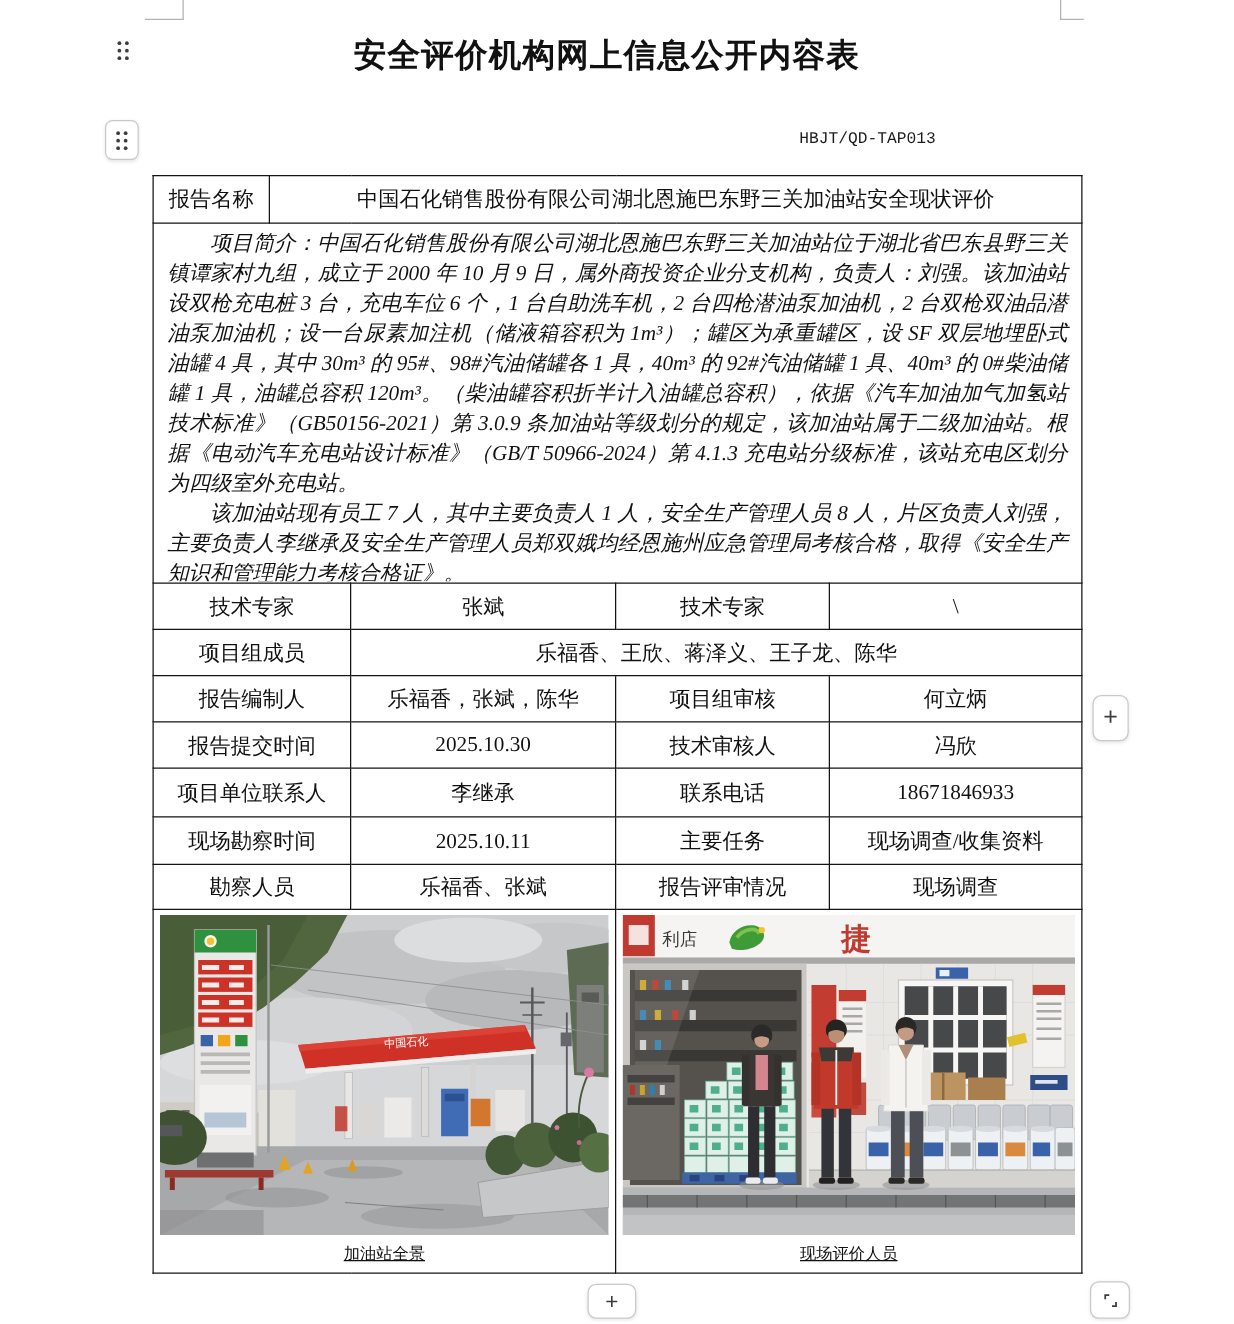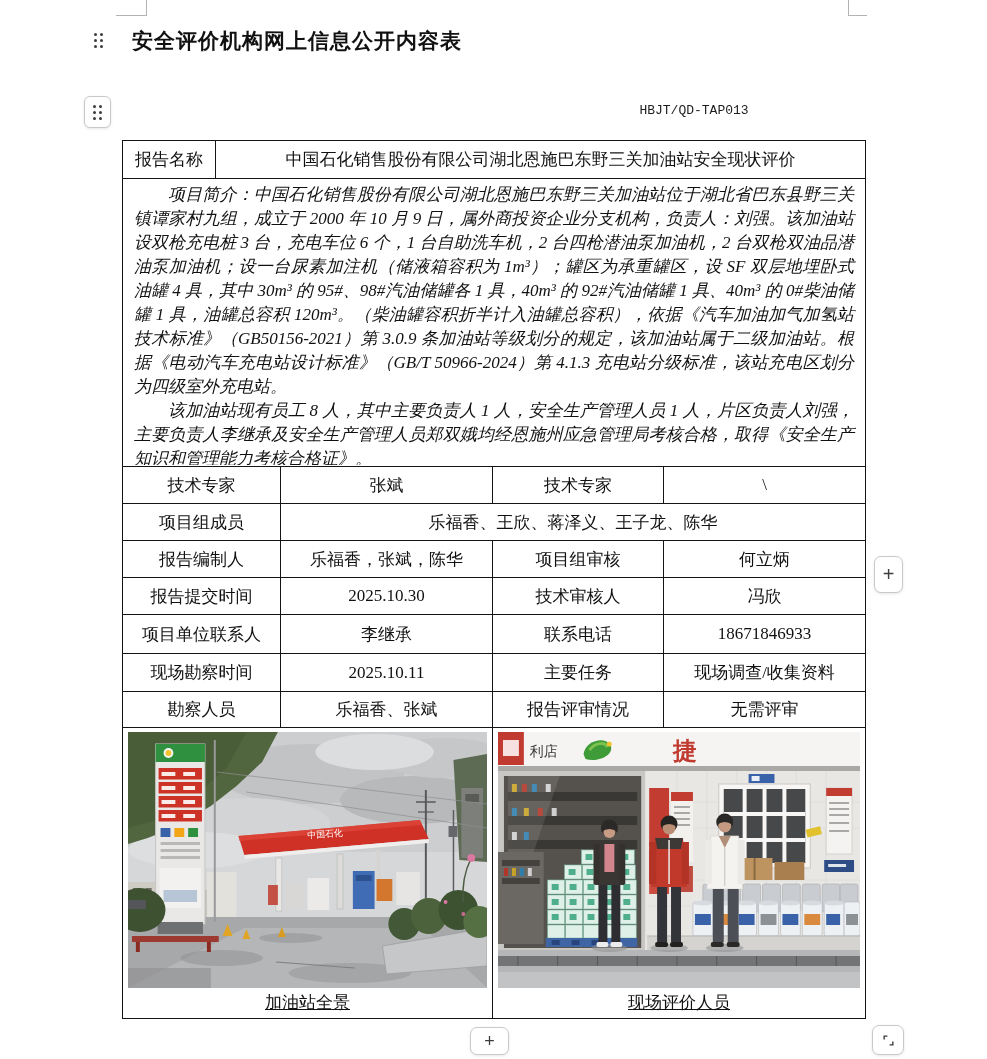--- a/index.html
+++ b/index.html
@@ -7,22 +7,22 @@
     width:987px;height:1059px;position:relative;background:#ffffff;
     font-family:"Liberation Serif","DejaVu Serif",serif;color:#111;
     overflow:hidden;
   }
   
   .corner-tl{position:absolute;left:116px;top:0;width:30px;height:15px;
     border-right:1px solid #b3b3b3;border-bottom:1px solid #b3b3b3;}
   .corner-tr{position:absolute;left:848px;top:0;width:18px;height:15px;
     border-left:1px solid #b3b3b3;border-bottom:1px solid #b3b3b3;}
   
-  .page-title{position:absolute;left:132px;top:27px;width:743px;
-    font-size:21px;font-weight:bold;letter-spacing:1px;}
+  .page-title{position:absolute;left:114px;top:27px;width:743px;text-align:center;
+    font-size:26px;font-weight:bold;letter-spacing:1px;}
   .doc-code{position:absolute;left:560px;top:103px;width:268px;text-align:center;
     font-family:"Liberation Mono","DejaVu Sans Mono",monospace;font-size:13px;color:#1c1c1c;}
   
   .dots{display:grid;grid-template-columns:repeat(2,3px);grid-auto-rows:3px;gap:3px 3px;}
   .dots i{width:3px;height:3px;border-radius:50%;background:#3c3c3c;display:block;}
   .drag-dots{position:absolute;left:94px;top:33px;}
   .drag-btn{position:absolute;left:84px;top:96px;width:25px;height:30px;background:#fff;
     border:1px solid #c9c9c9;border-radius:6px;box-shadow:0 1px 3px rgba(0,0,0,.10);
     display:flex;align-items:center;justify-content:center;cursor:pointer;}
   .sq-btn{position:absolute;background:#fff;border:1px solid #c9c9c9;border-radius:7px;
@@ -36,21 +36,21 @@
     table-layout:fixed;}
   table.doc td{border:1.5px solid #141414;text-align:center;vertical-align:middle;
     font-size:17px;padding:0 2px;overflow:hidden;}
   td.intro-cell{text-align:justify;padding:0;}
   .intro-box{height:282px;overflow:hidden;padding:3px 9px 0 9px;}
   .intro-box p{margin:0;font-size:17px;line-height:24px;text-indent:34px;text-align:justify;font-style:italic;}
   
   td.photo-cell{padding:0;vertical-align:top;text-decoration:underline;}
   .photo-wrap{height:256px;margin:3px 3px 0 3px;overflow:hidden;}
   .photo-wrap svg{display:block;width:100%;height:100%;}
-  .caption{height:30px;line-height:30px;font-size:17px;}
+  .caption{height:30px;line-height:30px;font-size:13px;}
   .expand-ic{stroke:#3d3d3d;stroke-width:1.3;fill:none;}
 </style>
 </head>
 <body>
 
 <div class="corner-tl"></div>
 <div class="corner-tr"></div>
 
 <div class="page-title">安全评价机构网上信息公开内容表</div>
 <div class="doc-code">HBJT/QD-TAP013</div>
@@ -84,21 +84,21 @@
     </colgroup>
   <tbody>
       <tr style="height:38px">
     <td>报告名称</td>
     <td colspan="4">中国石化销售股份有限公司湖北恩施巴东野三关加油站安全现状评价</td>
   </tr>
   <tr style="height:288px">
     <td colspan="5" class="intro-cell">
       <div class="intro-box">
         <p>项目简介：中国石化销售股份有限公司湖北恩施巴东野三关加油站位于湖北省巴东县野三关镇谭家村九组，成立于 2000 年 10 月 9 日，属外商投资企业分支机构，负责人：刘强。该加油站设双枪充电桩 3 台，充电车位 6 个，1 台自助洗车机，2 台四枪潜油泵加油机，2 台双枪双油品潜油泵加油机；设一台尿素加注机（储液箱容积为 1m³）；罐区为承重罐区，设 SF 双层地埋卧式油罐 4 具，其中 30m³ 的 95#、98#汽油储罐各 1 具，40m³ 的 92#汽油储罐 1 具、40m³ 的 0#柴油储罐 1 具，油罐总容积 120m³。（柴油罐容积折半计入油罐总容积），依据《汽车加油加气加氢站技术标准》（GB50156-2021）第 3.0.9 条加油站等级划分的规定，该加油站属于二级加油站。根据《电动汽车充电站设计标准》（GB/T 50966-2024）第 4.1.3 充电站分级标准，该站充电区划分为四级室外充电站。</p>
-        <p>该加油站现有员工 8 人，其中主要负责人 1 人，安全生产管理人员 1 人，片区负责人刘强，主要负责人李继承及安全生产管理人员郑双娥均经恩施州应急管理局考核合格，取得《安全生产知识和管理能力考核合格证》。</p>
+        <p>该加油站现有员工 7 人，其中主要负责人 1 人，安全生产管理人员 8 人，片区负责人刘强，主要负责人李继承及安全生产管理人员郑双娥均经恩施州应急管理局考核合格，取得《安全生产知识和管理能力考核合格证》。</p>
       </div>
     </td>
   </tr>
   <tr style="height:37px">
     <td colspan="2">技术专家</td>
     <td>张斌</td>
     <td>技术专家</td>
     <td>\</td>
   </tr>
   <tr style="height:37px">
@@ -126,21 +126,21 @@
   <tr style="height:38px">
     <td colspan="2">现场勘察时间</td>
     <td>2025.10.11</td>
     <td>主要任务</td>
     <td>现场调查/收集资料</td>
   </tr>
   <tr style="height:36px">
     <td colspan="2">勘察人员</td>
     <td>乐福香、张斌</td>
     <td>报告评审情况</td>
-    <td>无需评审</td>
+    <td>现场调查</td>
   </tr>
   <tr style="height:291px">
     <td colspan="3" class="photo-cell">
       <div class="photo-wrap">
 
         <svg viewBox="0 0 364 256" preserveAspectRatio="none">
           <rect width="364" height="192" fill="#cdced0"></rect>
           <rect y="120" width="364" height="72" fill="#d6d7d9"></rect>
           <ellipse cx="185" cy="42" rx="95" ry="30" fill="#c2c3c5"></ellipse>
           <ellipse cx="290" cy="68" rx="75" ry="24" fill="#b8b9bb"></ellipse>

